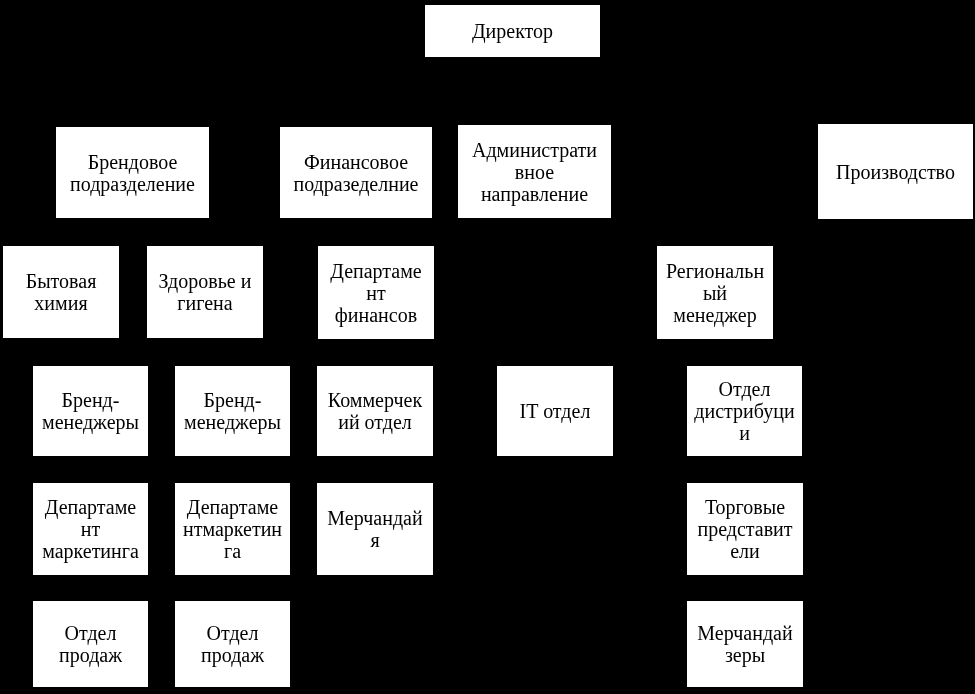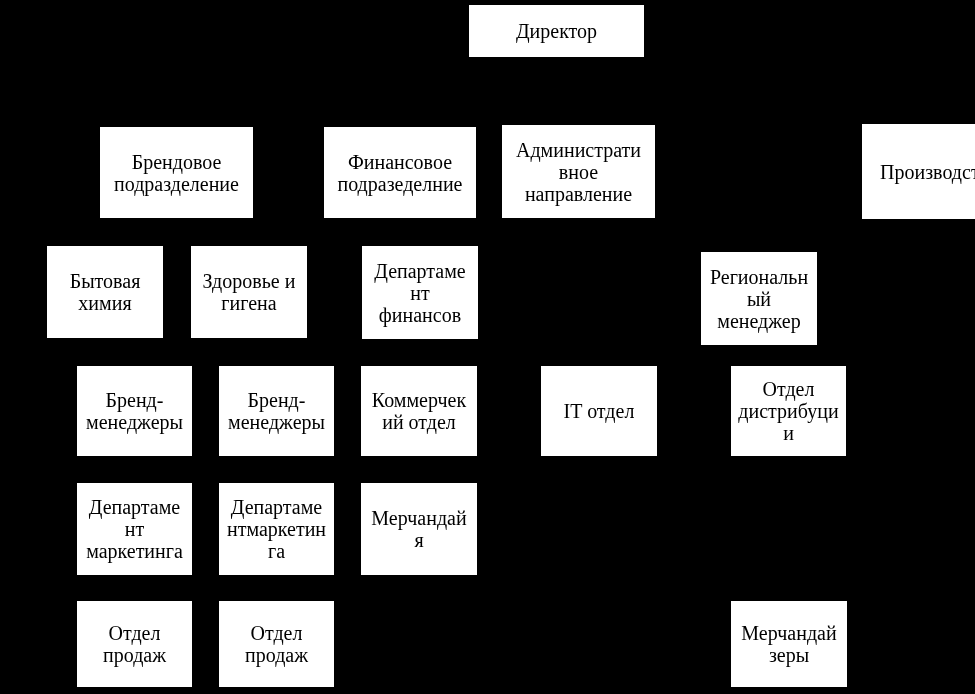--- a/index.html
+++ b/index.html
@@ -16,21 +16,20 @@
     position: absolute;
     background: #ffffff;
     color: #000000;
     display: flex;
     align-items: center;
     justify-content: center;
     text-align: center;
     white-space: pre-line;
     font-size: 20px;
     line-height: 22px;
-    margin-left: 44px;
   }
 </style>
 </head>
 <body>
 
 <div id="canvas">
 
   <div class="node" style="left:425px;top:5px;width:175px;height:52px">Директор</div>
 
   <div class="node" style="left:56px;top:127px;width:153px;height:91px">Брендовое
@@ -42,21 +41,21 @@
 направление</div>
   <div class="node" style="left:818px;top:124px;width:155px;height:95px">Производство</div>
 
   <div class="node" style="left:3px;top:246px;width:116px;height:92px">Бытовая
 химия</div>
   <div class="node" style="left:147px;top:246px;width:116px;height:92px">Здоровье и
 гигена</div>
   <div class="node" style="left:318px;top:246px;width:116px;height:93px">Департаме
 нт
 финансов</div>
-  <div class="node" style="left:657px;top:252px;width:116px;height:93px">Региональн
+  <div class="node" style="left:657px;top:246px;width:116px;height:93px">Региональн
 ый
 менеджер</div>
 
   <div class="node" style="left:33px;top:366px;width:115px;height:90px">Бренд-
 менеджеры</div>
   <div class="node" style="left:175px;top:366px;width:115px;height:90px">Бренд-
 менеджеры</div>
   <div class="node" style="left:317px;top:366px;width:116px;height:90px">Коммерчек
 ий отдел</div>
   <div class="node" style="left:497px;top:366px;width:116px;height:90px">IT отдел</div>
@@ -65,20 +64,23 @@
 и</div>
 
   <div class="node" style="left:33px;top:483px;width:115px;height:92px">Департаме
 нт
 маркетинга</div>
   <div class="node" style="left:175px;top:483px;width:115px;height:92px">Департаме
 нтмаркетин
 га</div>
   <div class="node" style="left:317px;top:483px;width:116px;height:92px">Мерчандай
 я</div>
+  <div class="node" style="left:687px;top:483px;width:116px;height:92px">Торговые
+представит
+ели</div>
 
   <div class="node" style="left:33px;top:601px;width:115px;height:86px">Отдел
 продаж</div>
   <div class="node" style="left:175px;top:601px;width:115px;height:86px">Отдел
 продаж</div>
   <div class="node" style="left:687px;top:601px;width:116px;height:86px">Мерчандай
 зеры</div>
 
 </div>
 

